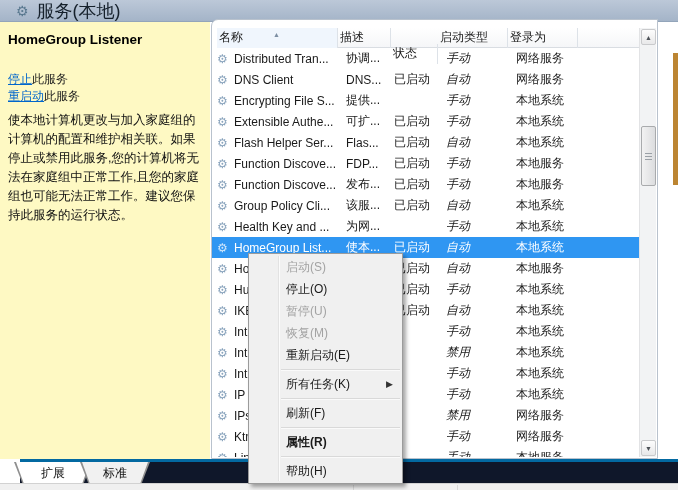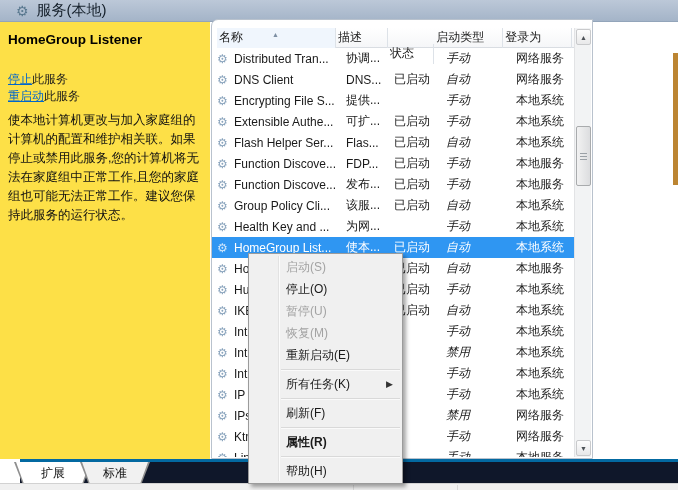--- a/index.html
+++ b/index.html
@@ -5,34 +5,34 @@
   * { margin:0; padding:0; box-sizing:border-box; }
   html,body { width:678px; height:490px; overflow:hidden; background:#ffffff;
     font-family:"Liberation Sans", sans-serif; font-size:12px; color:#1a1a1a; }
   #stage { position:relative; width:678px; height:490px; overflow:hidden; }
 
   
   .topbar { position:absolute; left:0; top:0; width:678px; height:22px;
     background:linear-gradient(#bcc8d8,#a4b4c8); border-bottom:1px solid #93a5ba;
     display:flex; align-items:center; z-index:1; }
   .topbar .gear { margin-left:16px; font-size:14px; line-height:14px; color:#59788f; }
-  .topbar .ttl { margin-left:8px; font-size:15px; color:#15202b; }
+  .topbar .ttl { margin-left:8px; font-size:18px; color:#15202b; }
 
   
   .leftpanel { position:absolute; left:0; top:22px; width:210px; height:437px;
-    background:#fde047; padding:10px 8px 0 8px; }
+    background:#fef9c3; padding:10px 8px 0 8px; }
   .svcname { font-weight:bold; font-size:13.5px; color:#000; margin-bottom:24px; }
   .actline { line-height:17px; }
   .actline a { color:#0066cc; text-decoration:underline; cursor:pointer; }
   .desclabel { margin-top:38px; }
   .desctext { margin-top:6px; width:198px; font-size:12.5px; line-height:19px; color:#111;
     word-break:break-all; }
 
   
-  .panel { position:absolute; left:211px; top:19px; width:382px; height:440px;
+  .panel { position:absolute; left:211px; top:19px; width:447px; height:440px;
     background:#fff; border:1px solid #b9c2cd; border-radius:7px 0 0 0; z-index:2; overflow:hidden; }
   .hrow { position:absolute; left:5px; top:8px; right:18px; height:20px; display:flex;
     background:linear-gradient(#ffffff,#f5f6f8); border-bottom:1px solid #d9dde2; }
   .hcell { position:relative; height:20px; line-height:19px; padding-left:2px;
     border-right:1px solid #dde2e8; color:#1a1a1a; white-space:nowrap; overflow:hidden; }
   .hcell.sorted { background:#f0f6fd; }
   .hcell .sortarrow { position:absolute; top:-3px; left:50%; margin-left:-4px;
     font-size:7px; color:#7d8fa3; }
   .hfill { flex:1; border-right:none; }
 

